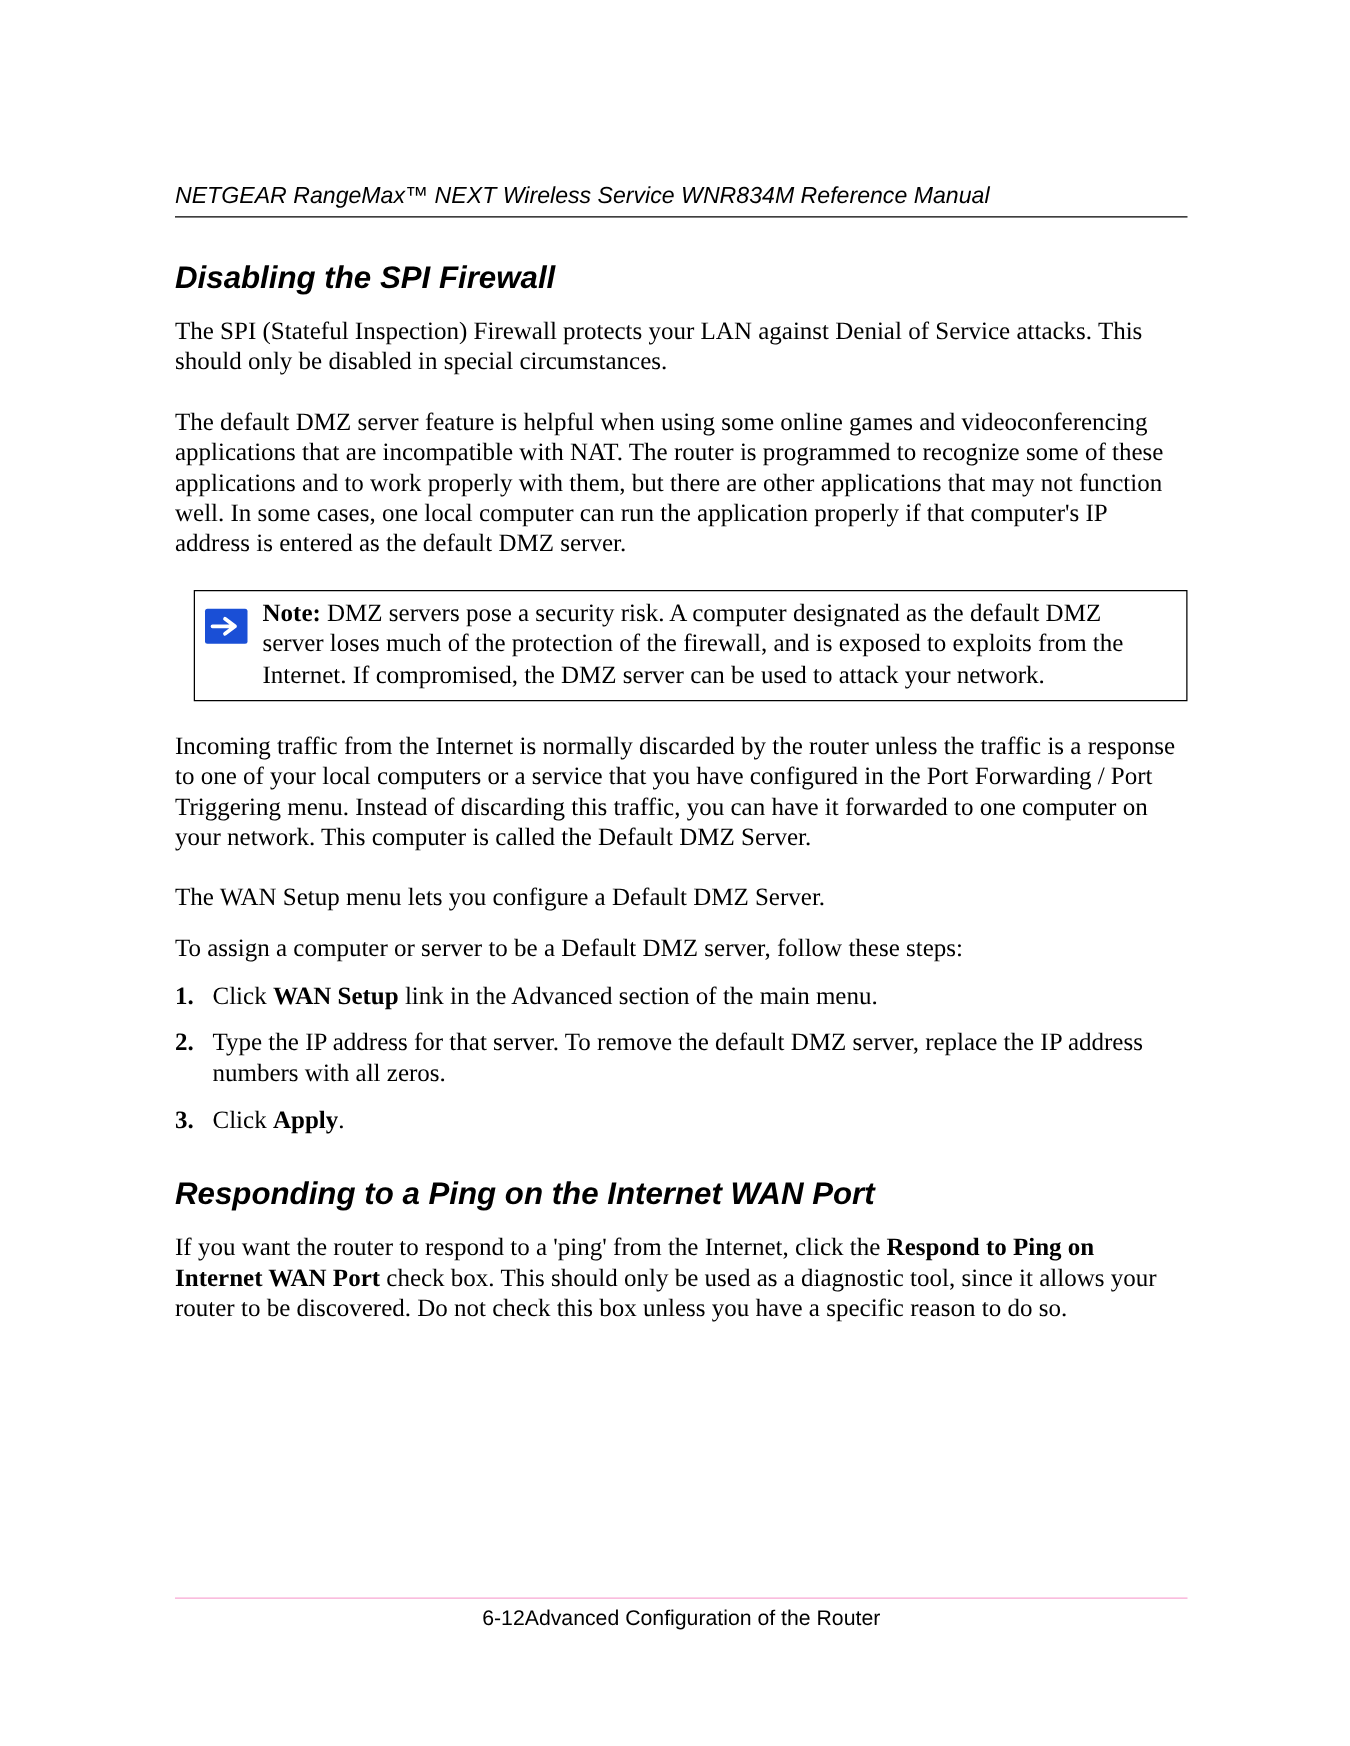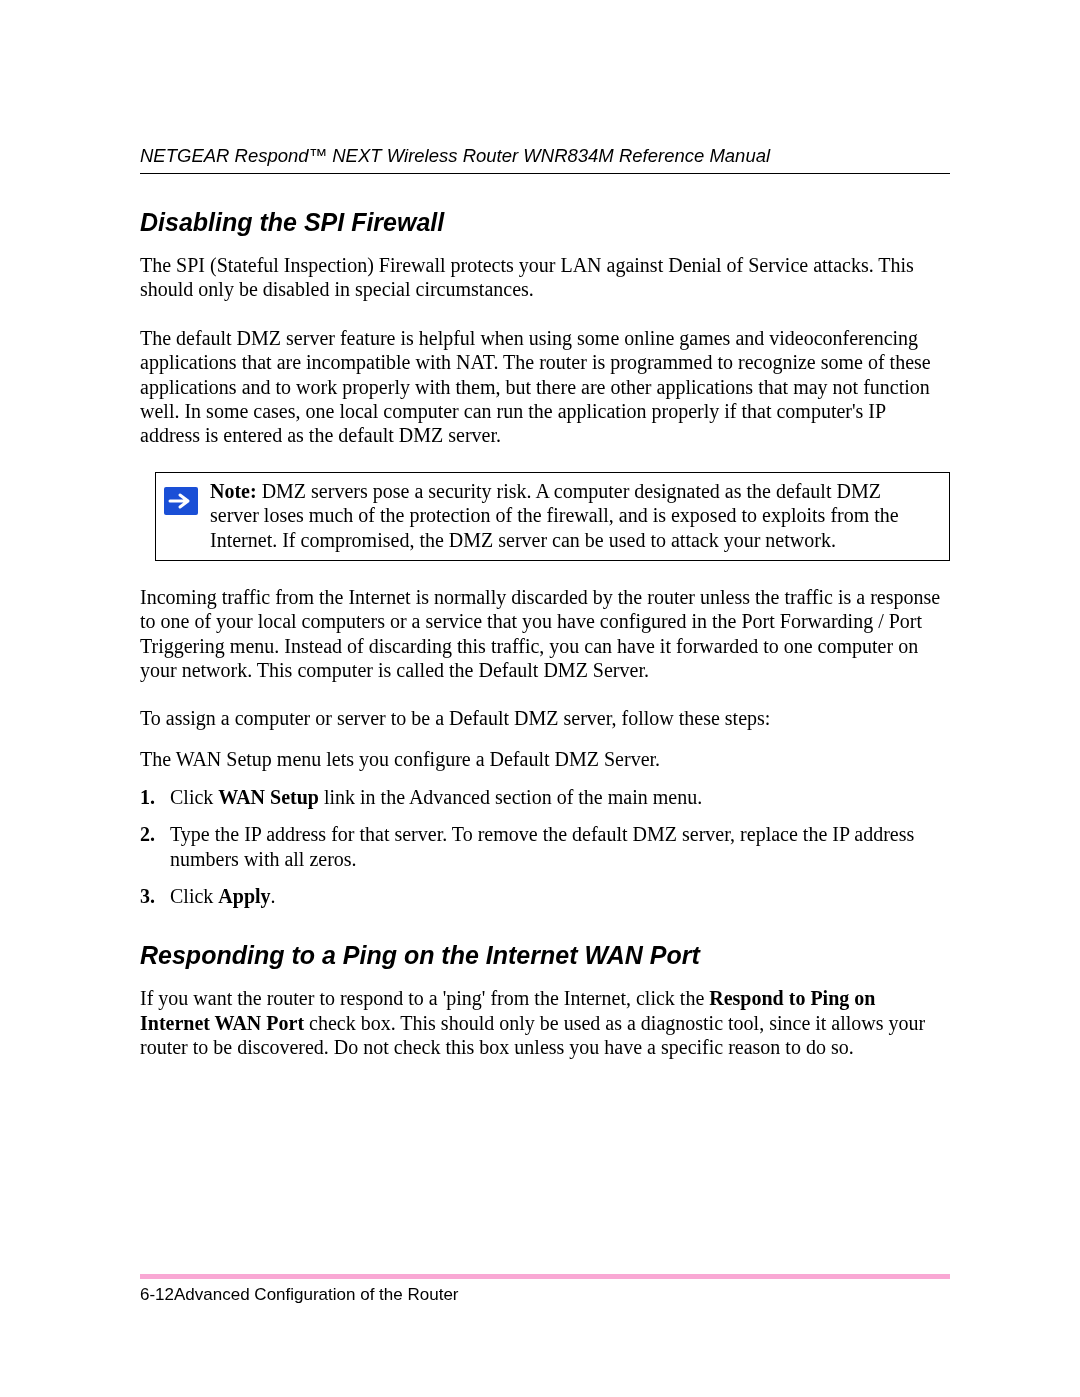--- a/index.html
+++ b/index.html
@@ -88,44 +88,44 @@
     font-weight: bold;
     position: absolute;
     left: 0;
     top: 0;
   }
   .footer {
     position: absolute;
     left: 140px;
     right: 130px;
     bottom: 92px;
-    border-top: 5px solid #f9a8d4;
+    border-top: 1px solid #f9a8d4;
     padding-top: 6px;
     font-family: Arial, Helvetica, sans-serif;
     font-size: 17px;
     display: flex;
-    justify-content: flex-start;
+    justify-content: center;
   }
   .version-line {
     position: absolute;
     left: 0; right: 0;
     bottom: 60px;
     text-align: center;
     font-family: Arial, Helvetica, sans-serif;
     font-style: italic;
     font-size: 17px;
   }
   b { font-weight: bold; }
 </style>
 </head>
 <body>
 
 <div class="page">
 
-  <div class="running-header">NETGEAR Respond™ NEXT Wireless Router WNR834M Reference Manual</div>
+  <div class="running-header">NETGEAR RangeMax™ NEXT Wireless Service WNR834M Reference Manual</div>
 
   <h2>Disabling the SPI Firewall</h2>
   <p>The SPI (Stateful Inspection) Firewall protects your LAN against Denial of Service attacks. This should only be disabled in special circumstances.</p>
 
   <p>The default DMZ server feature is helpful when using some online games and videoconferencing applications that are incompatible with NAT. The router is programmed to recognize some of these applications and to work properly with them, but there are other applications that may not function well. In some cases, one local computer can run the application properly if that computer's IP address is entered as the default DMZ server.</p>
 
   <div class="note-box">
     <div class="note-icon-cell">
       <div class="note-icon">
         <svg width="26" height="18" viewBox="0 0 26 18">
@@ -134,23 +134,23 @@
         </svg>
       </div>
     </div>
     <div class="note-text">
       <b>Note:</b><span> DMZ servers pose a security risk. A computer designated as the default DMZ server loses much of the protection of the firewall, and is exposed to exploits from the Internet. If compromised, the DMZ server can be used to attack your network.</span>
     </div>
   </div>
 
   <p>Incoming traffic from the Internet is normally discarded by the router unless the traffic is a response to one of your local computers or a service that you have configured in the Port Forwarding / Port Triggering menu. Instead of discarding this traffic, you can have it forwarded to one computer on your network. This computer is called the Default DMZ Server.</p>
 
+  <p style="margin-bottom:14px">The WAN Setup menu lets you configure a Default DMZ Server.</p>
+
   <p style="margin-bottom:14px">To assign a computer or server to be a Default DMZ server, follow these steps:</p>
-
-  <p style="margin-bottom:14px">The WAN Setup menu lets you configure a Default DMZ Server.</p>
 
   <ol class="steps">
     <li>
       <span>Click </span><b>WAN Setup</b><span> link in the Advanced section of the main menu.</span>
     </li>
     <li>
       <span>Type the IP address for that server. To remove the default DMZ server, replace the IP address numbers with all zeros.</span>
     </li>
     <li>
       <span>Click </span><b>Apply</b><span>.</span>

